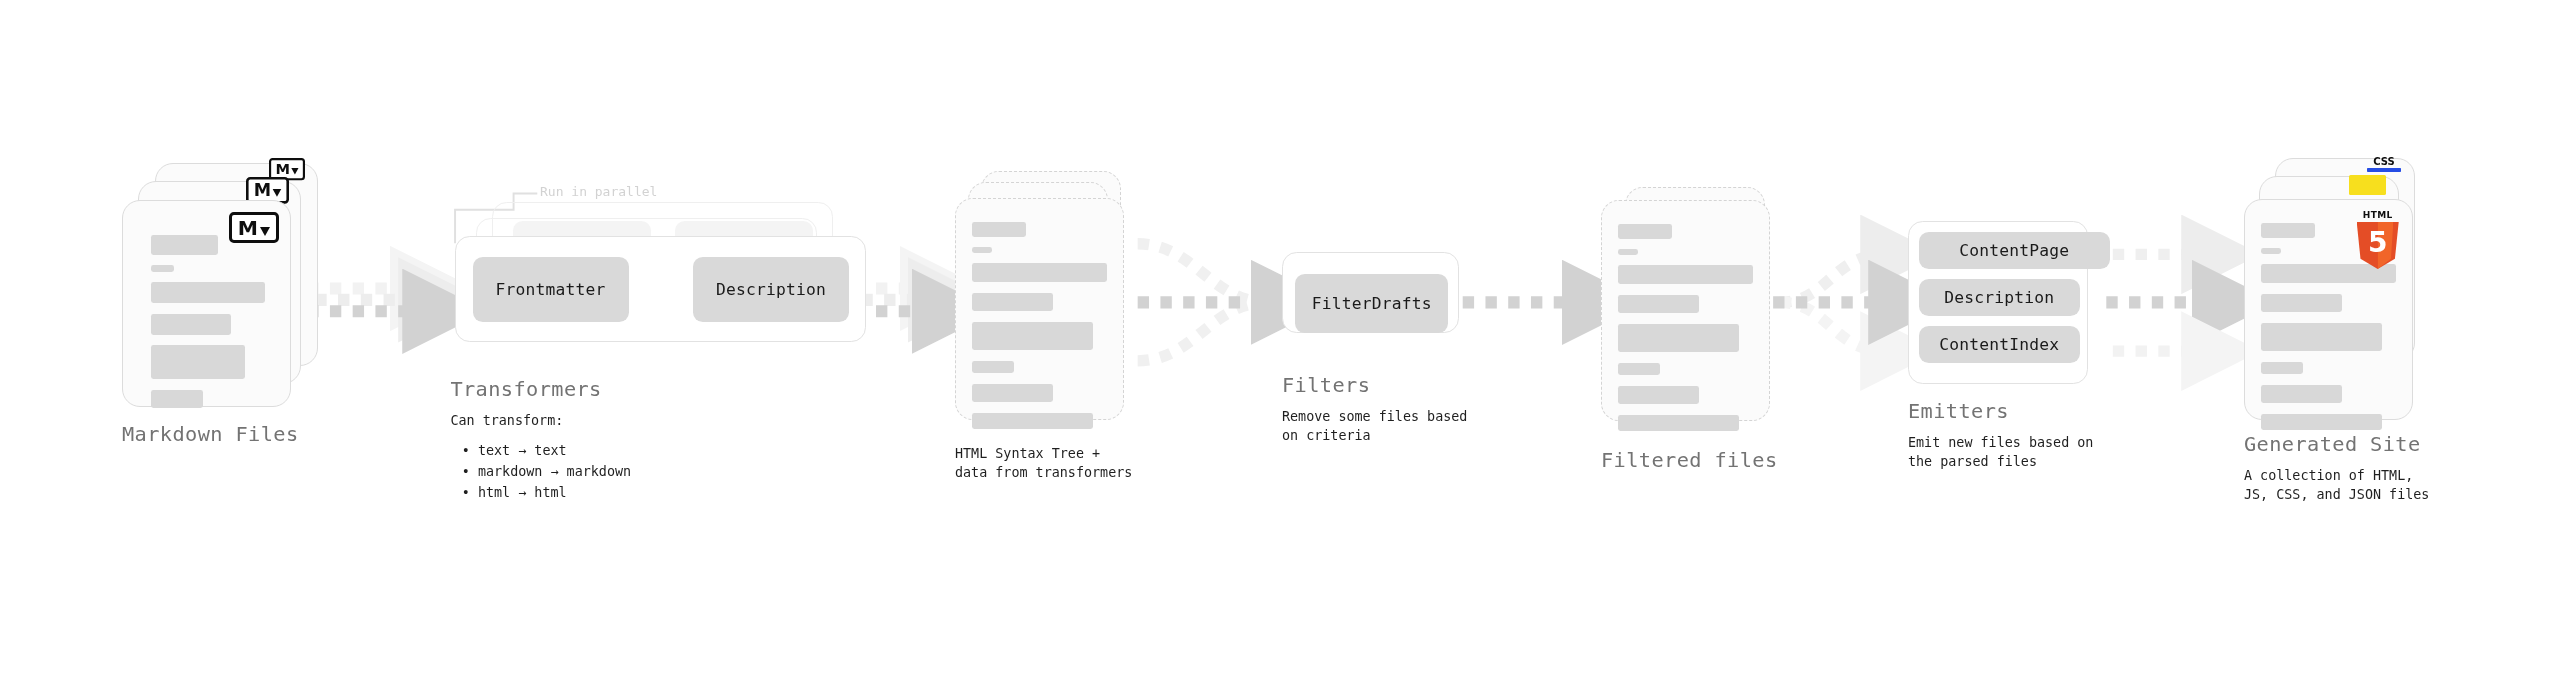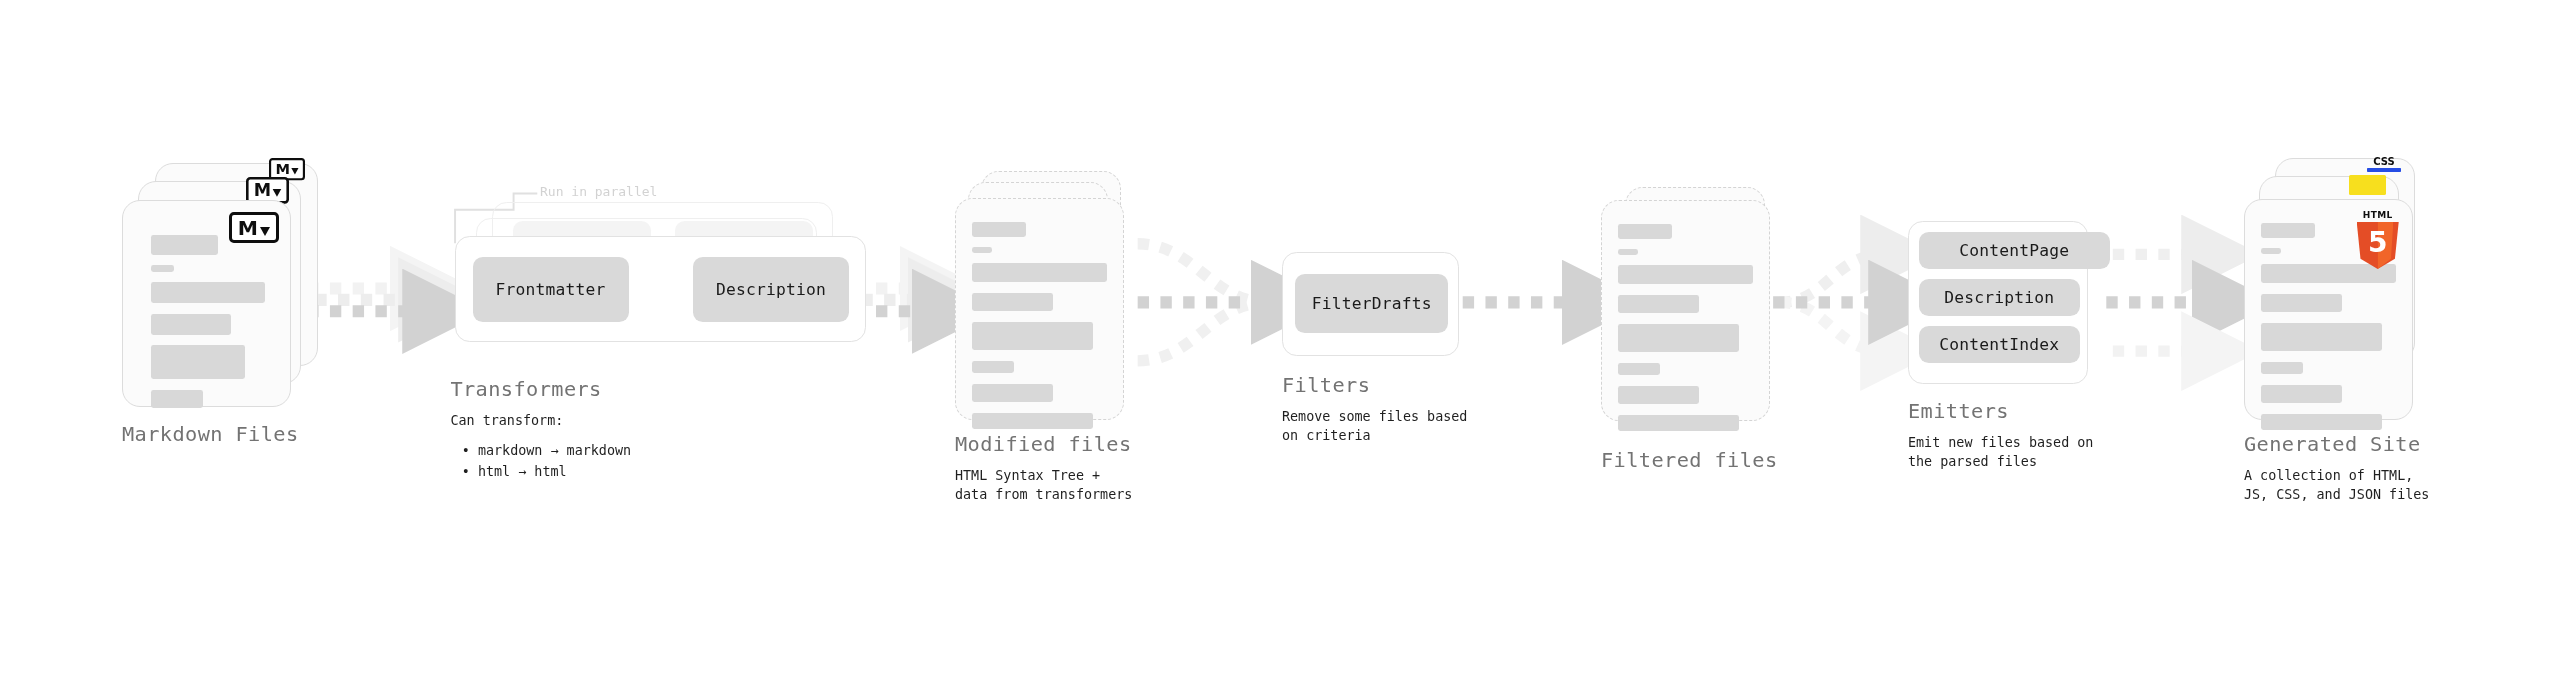--- a/index.html
+++ b/index.html
@@ -250,20 +250,21 @@
       <div class="stagebox" style="left:16.3px; top:49px; width:411px; height:106px; z-index:4;">
         <div class="chip" style="left:16.3px; top:20.3px; width:156px; height:65px;">Frontmatter</div>
         <div class="chip" style="right:16.3px; top:20.3px; width:156px; height:65px;">Description</div>
       </div>
     </div>
 
     <div class="caption" style="left:11.4px; top:191px; width:366px;">
       <div class="cap-title">Transformers</div>
       <div class="cap-sub">Can transform:</div>
       <div class="cap-list">
+        <div class="li">• text → text</div>
         <div class="li">• markdown → markdown</div>
         <div class="li">• html → html</div>
       </div>
     </div>
   </div>
 
   <div class="node" style="left:955px; top:171px;">
     <div class="doc-stack" style="width:187px; height:244px;">
       <div class="doc dashed l3" style="left:26px; top:0; width:140px; height:199px;"></div>
       <div class="doc dashed l2" style="left:13px; top:11.4px; width:140px; height:199px;"></div>
@@ -275,28 +276,27 @@
           <div class="bar" style="width:81px;height:18.7px;"></div>
           <div class="bar" style="width:121px;height:28.4px;"></div>
           <div class="bar" style="width:42px;height:12.2px;"></div>
           <div class="bar" style="width:81px;height:18.7px;"></div>
           <div class="bar" style="width:121px;height:16.3px;"></div>
         </div>
       </div>
     </div>
 
     <div class="caption" style="left:0; top:262px; width:325px;">
-      <div class="cap-title">Modified files</div>
       <div class="cap-sub">HTML Syntax Tree +
 data from transformers</div>
     </div>
   </div>
 
   <div class="node" style="left:1282px; top:252px;">
-    <div class="stagebox" style="position:relative; left:0; top:0; width:177px; height:104px;">
+    <div class="stagebox" style="position:relative; left:0; top:0; width:177px; height:81px;">
       <div class="chip" style="left:12.2px; top:21px; width:153px; height:59px;">FilterDrafts</div>
     </div>
     <div class="caption" style="left:0; top:122px; width:325px;">
       <div class="cap-title">Filters</div>
       <div class="cap-sub">Remove some files based
 on criteria</div>
     </div>
   </div>
 
   <div class="node" style="left:1601px; top:187px;">

